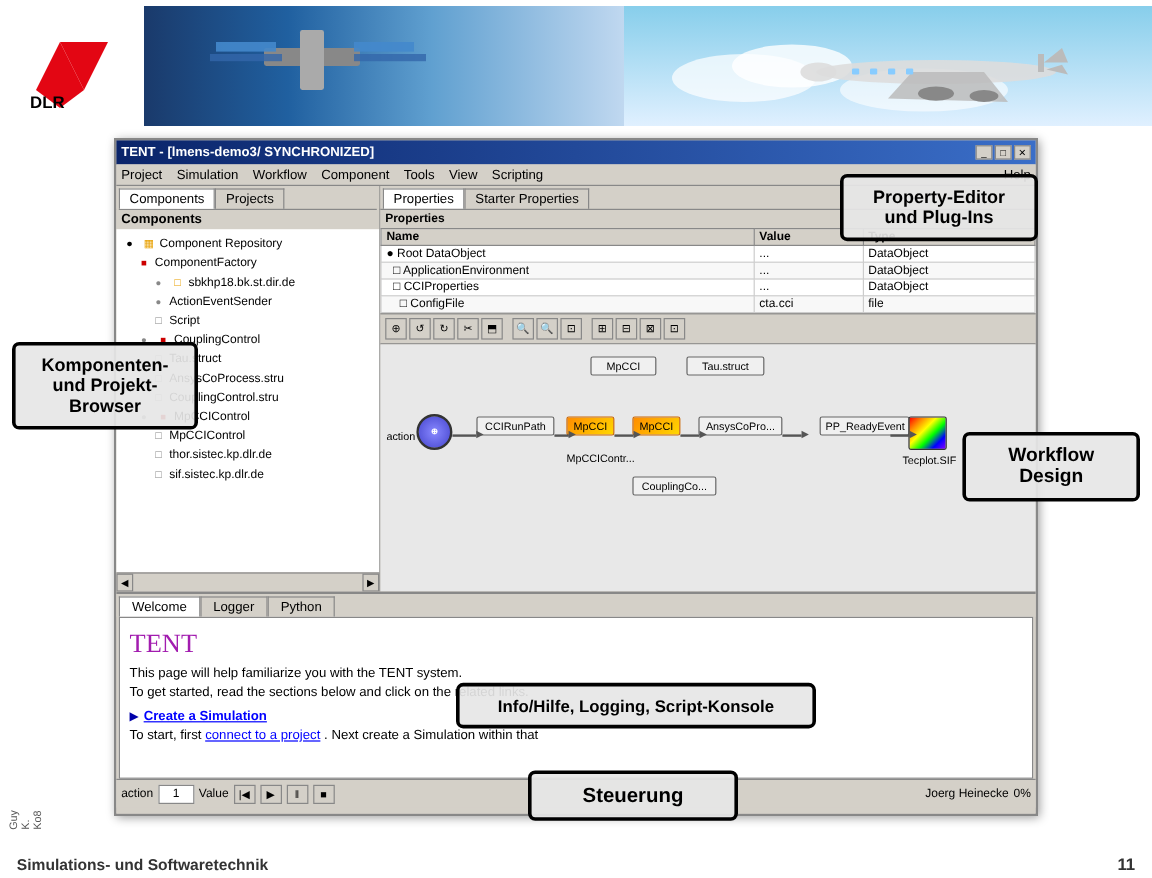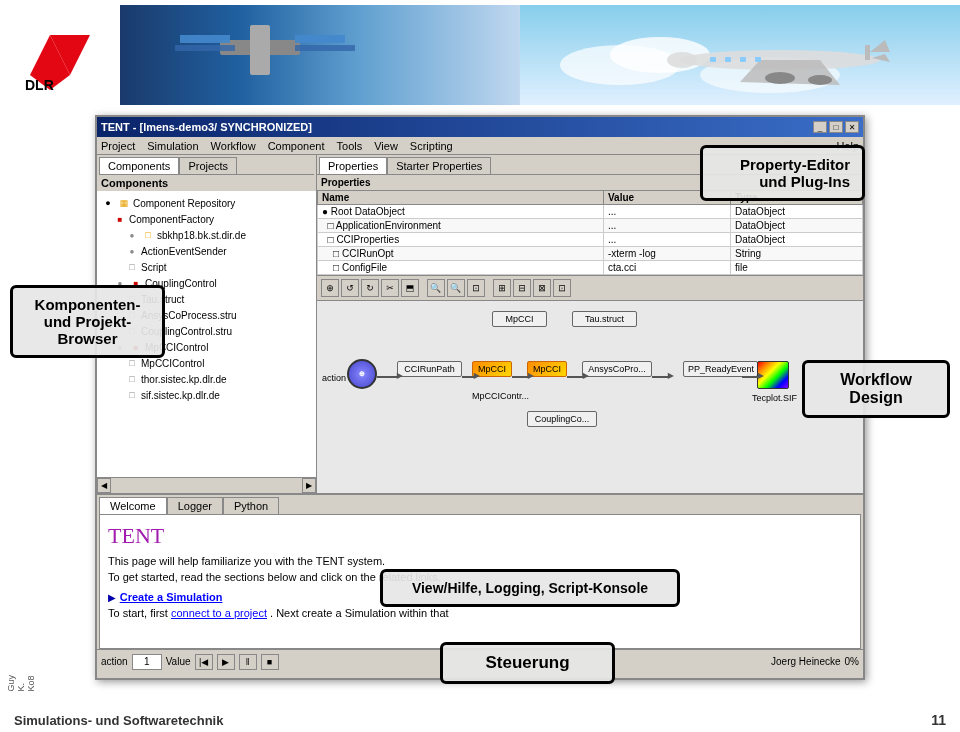--- a/index.html
+++ b/index.html
@@ -369,21 +369,20 @@
       top: 285px;
       width: 155px;
       font-size: 15px;
     }
 
     .annotation-box.property {
       right: 95px;
       top: 145px;
       width: 165px;
       font-size: 15px;
-      text-align: right;
     }
 
     .annotation-box.workflow {
       right: 10px;
       top: 360px;
       width: 148px;
       font-size: 16px;
     }
 
     .annotation-box.info {
@@ -709,25 +708,20 @@
               <td>&nbsp;&nbsp;□ ApplicationEnvironment</td>
               <td>...</td>
               <td>DataObject</td>
             </tr>
             <tr>
               <td>&nbsp;&nbsp;□ CCIProperties</td>
               <td>...</td>
               <td>DataObject</td>
             </tr>
             <tr>
-              <td>&nbsp;&nbsp;&nbsp;&nbsp;□ CCIRunOpt</td>
-              <td>-xterm -log</td>
-              <td>String</td>
-            </tr>
-            <tr>
               <td>&nbsp;&nbsp;&nbsp;&nbsp;□ ConfigFile</td>
               <td>cta.cci</td>
               <td>file</td>
             </tr>
           </tbody>
         </table>
       </div>
 
       <div class="toolbar-row">
         <div class="toolbar-btn">⊕</div>
@@ -827,21 +821,21 @@
 
 <div class="annotation-box property">
   <span>Property-Editor<br>und Plug-Ins</span>
 </div>
 
 <div class="annotation-box workflow">
   <span>Workflow<br>Design</span>
 </div>
 
 <div class="annotation-box info">
-  <span>View/Hilfe, Logging, Script-Konsole</span>
+  <span>Info/Hilfe, Logging, Script-Konsole</span>
 </div>
 
 <div class="annotation-box steuerung">
   <span>Steuerung</span>
 </div>
 
 <div class="footer">
   <div class="footer-left">Guy K. Ko8</div>
   <div class="footer-main">
     <span class="footer-center">Simulations- und Softwaretechnik</span>

